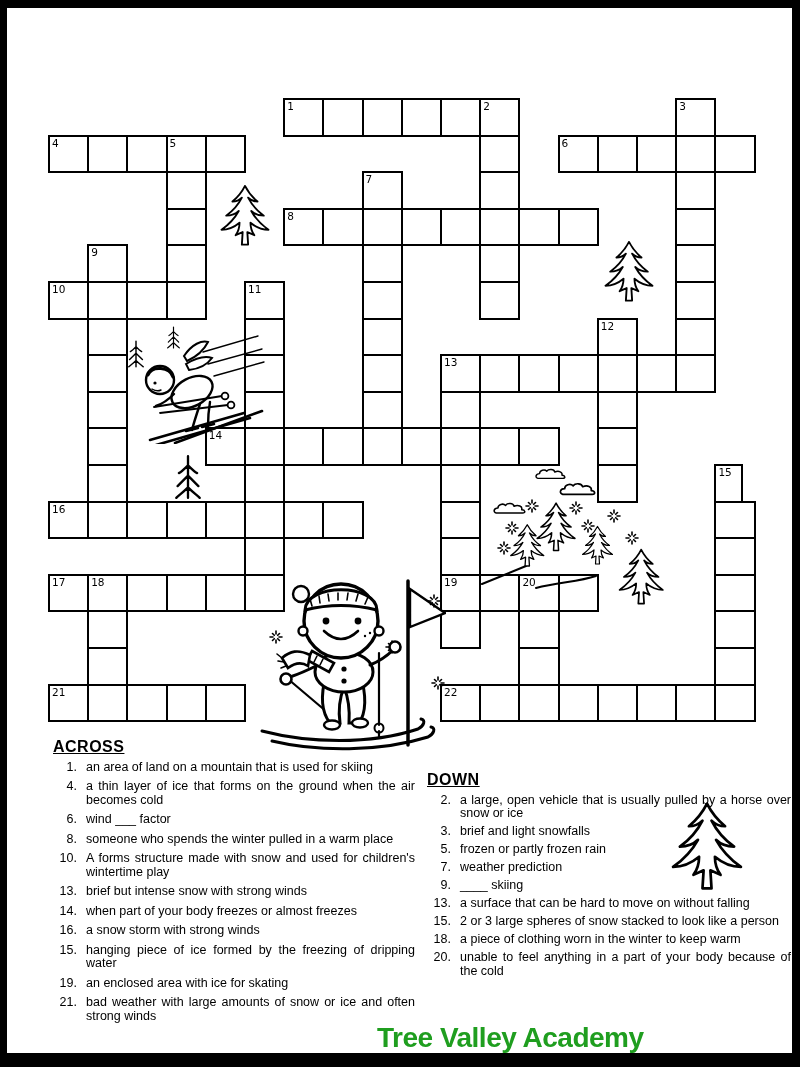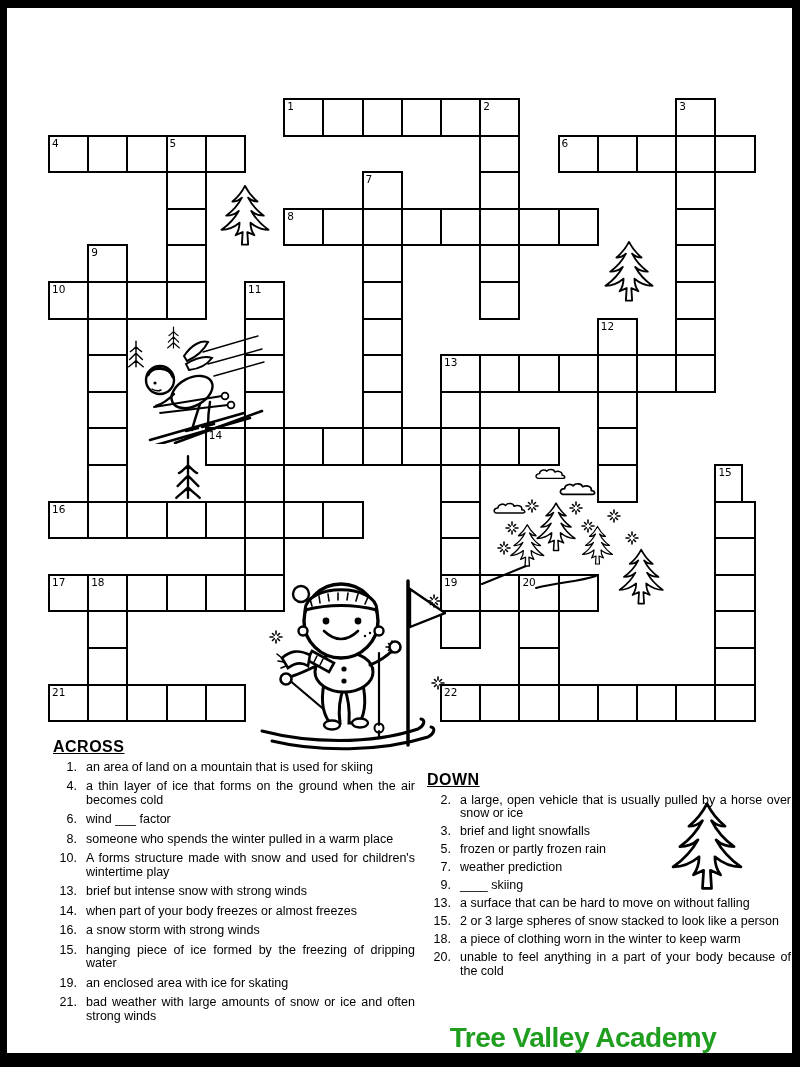--- a/index.html
+++ b/index.html
@@ -14,21 +14,21 @@
            font-family:"DejaVu Sans",sans-serif;color:#000;}
   .clues{position:absolute;font-size:12.5px;line-height:13.5px;}
   .clues .hd{display:inline-block;font-size:16px;font-weight:bold;text-decoration:underline;
              letter-spacing:.5px;margin-bottom:7px;}
   .clue{display:flex;margin-bottom:6px;}
   .clue .num{flex:none;width:24px;text-align:right;margin-right:9px;}
   .clue .txt{flex:1;text-align:justify;}
   #across{left:46px;top:732px;width:362px;}
   #down{left:420px;top:757px;width:364px;margin-top:8px;}
   #down .clue{margin-bottom:4.5px;}
-  .brand{position:absolute;left:370px;top:1014px;width:412px;text-align:center;
+  .brand{position:absolute;left:370px;top:1014px;width:412px;text-align:left;
          font-size:28px;font-weight:bold;letter-spacing:-.5px;}
   .illus{position:absolute;}
   svg{display:block;}
 </style>
 </head>
 <body>
 
 <div class="page">
 
 

